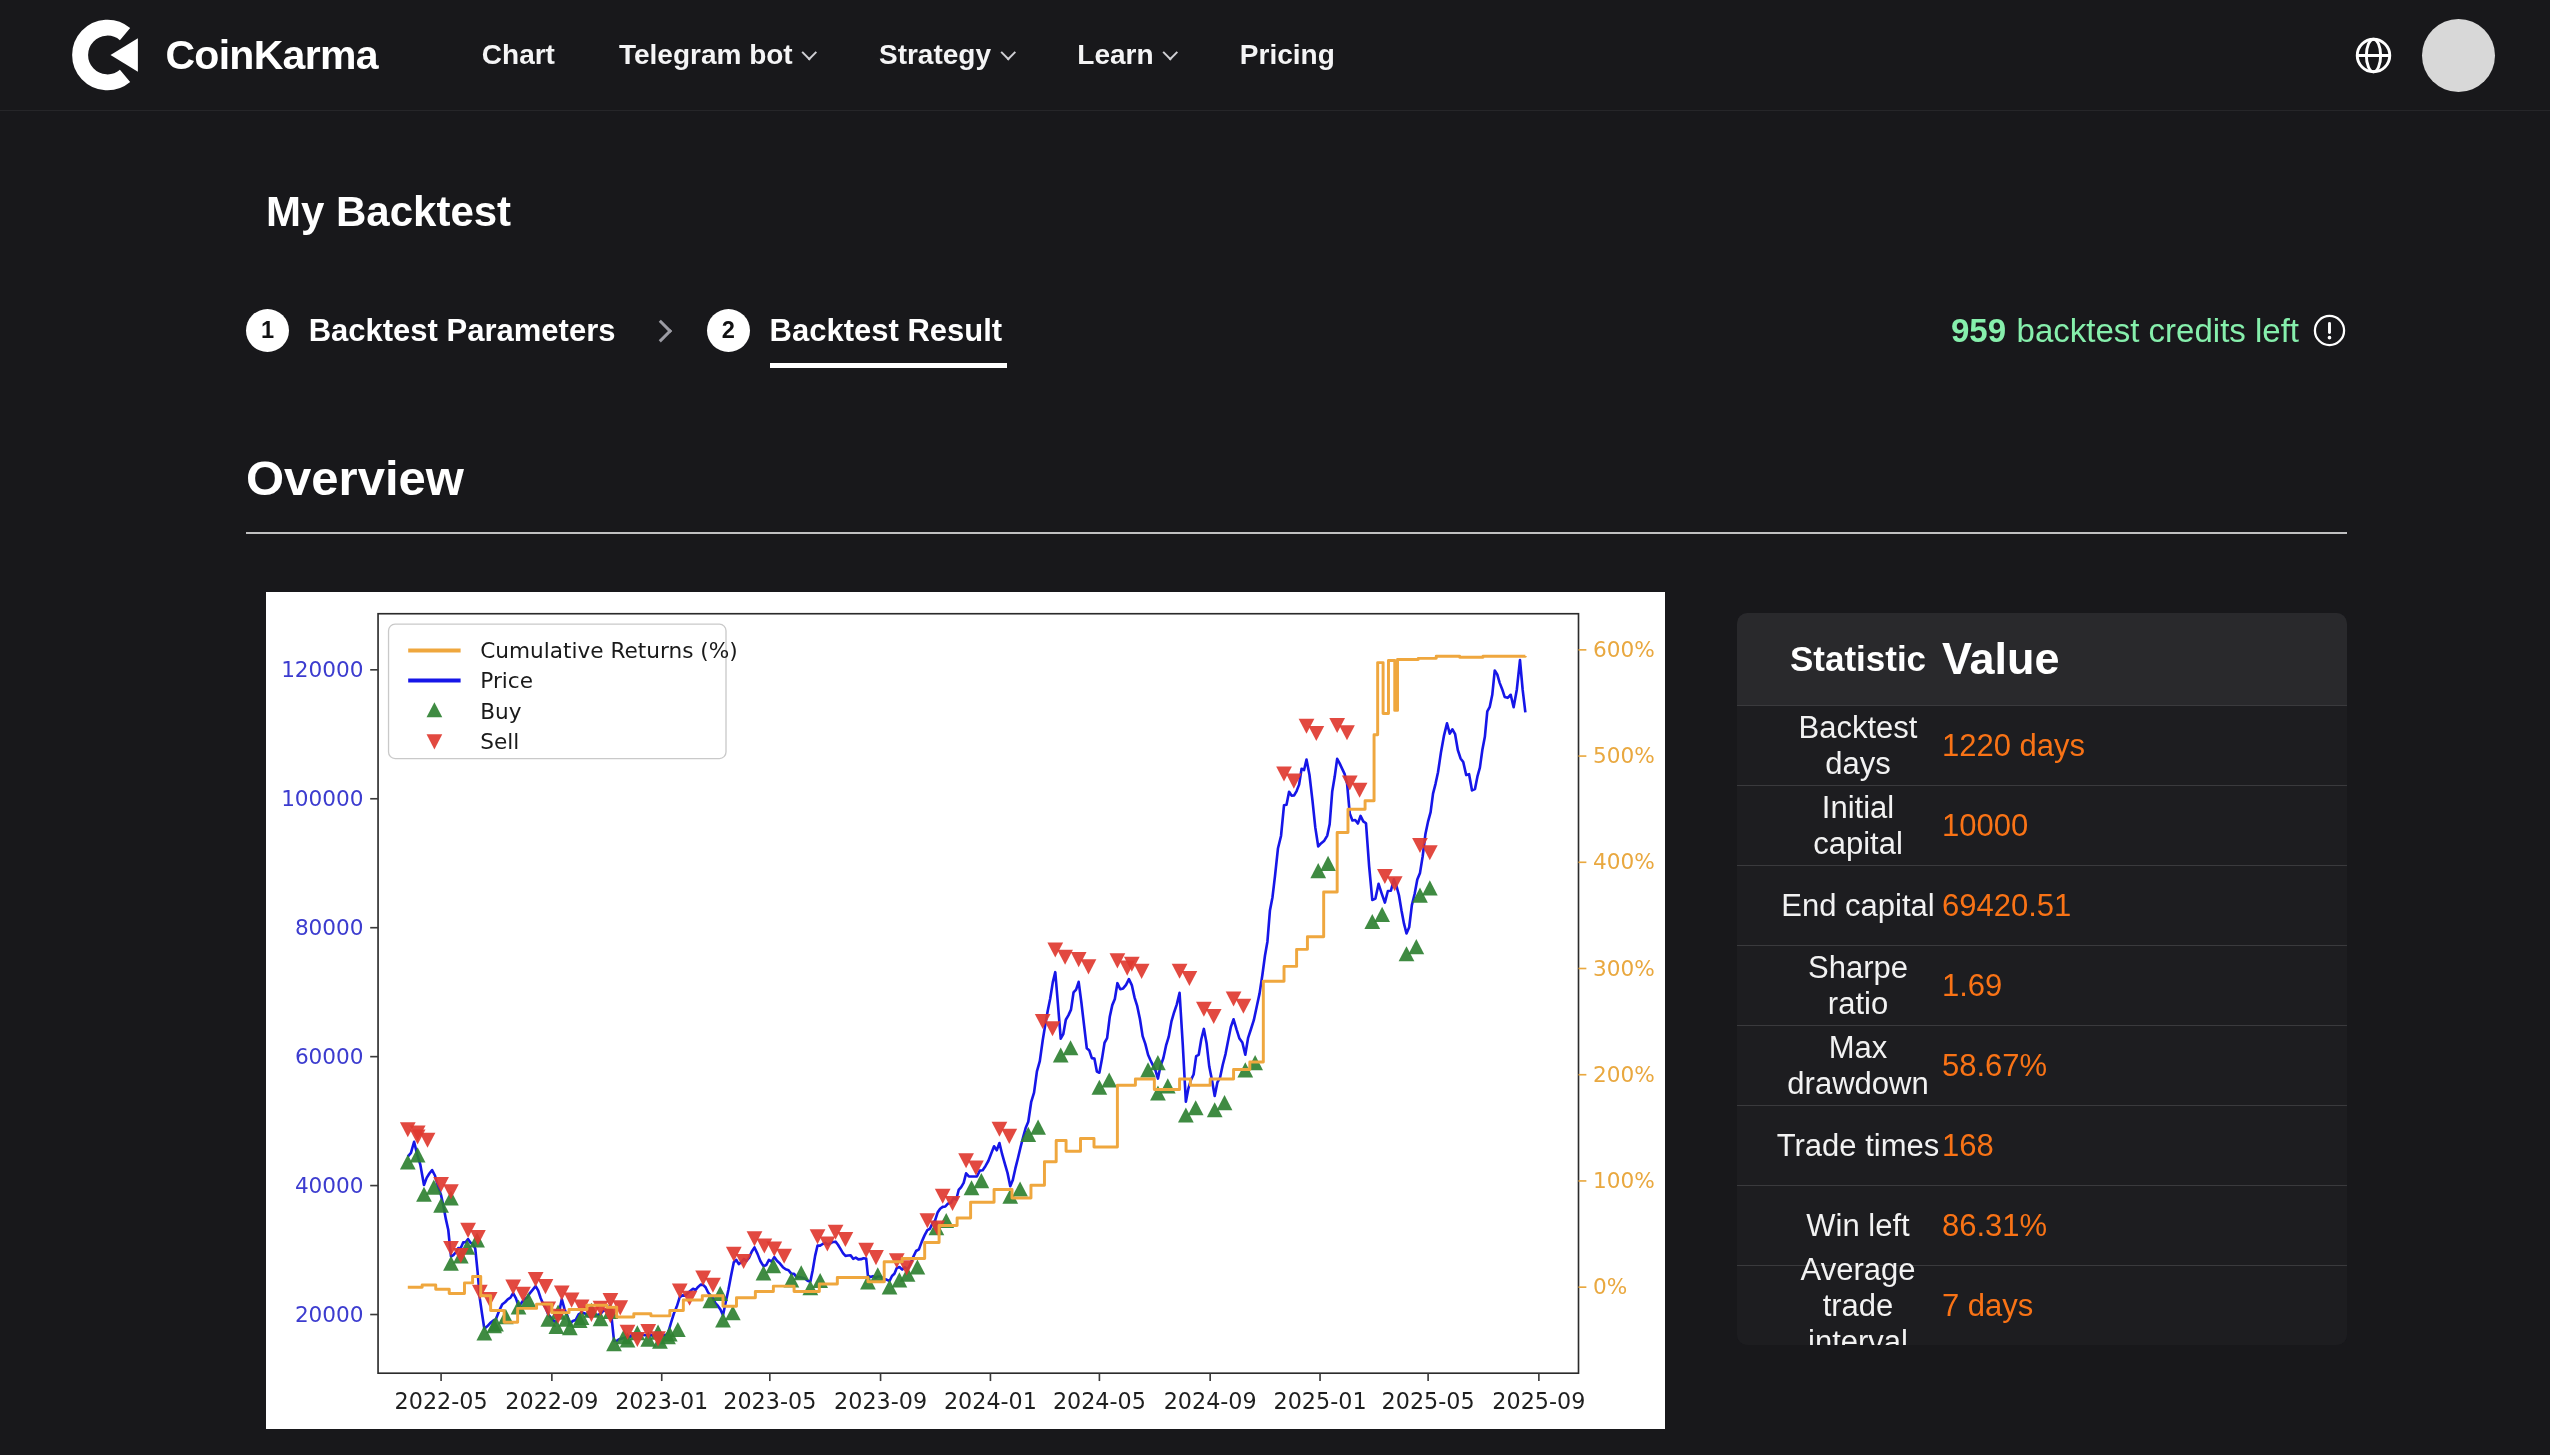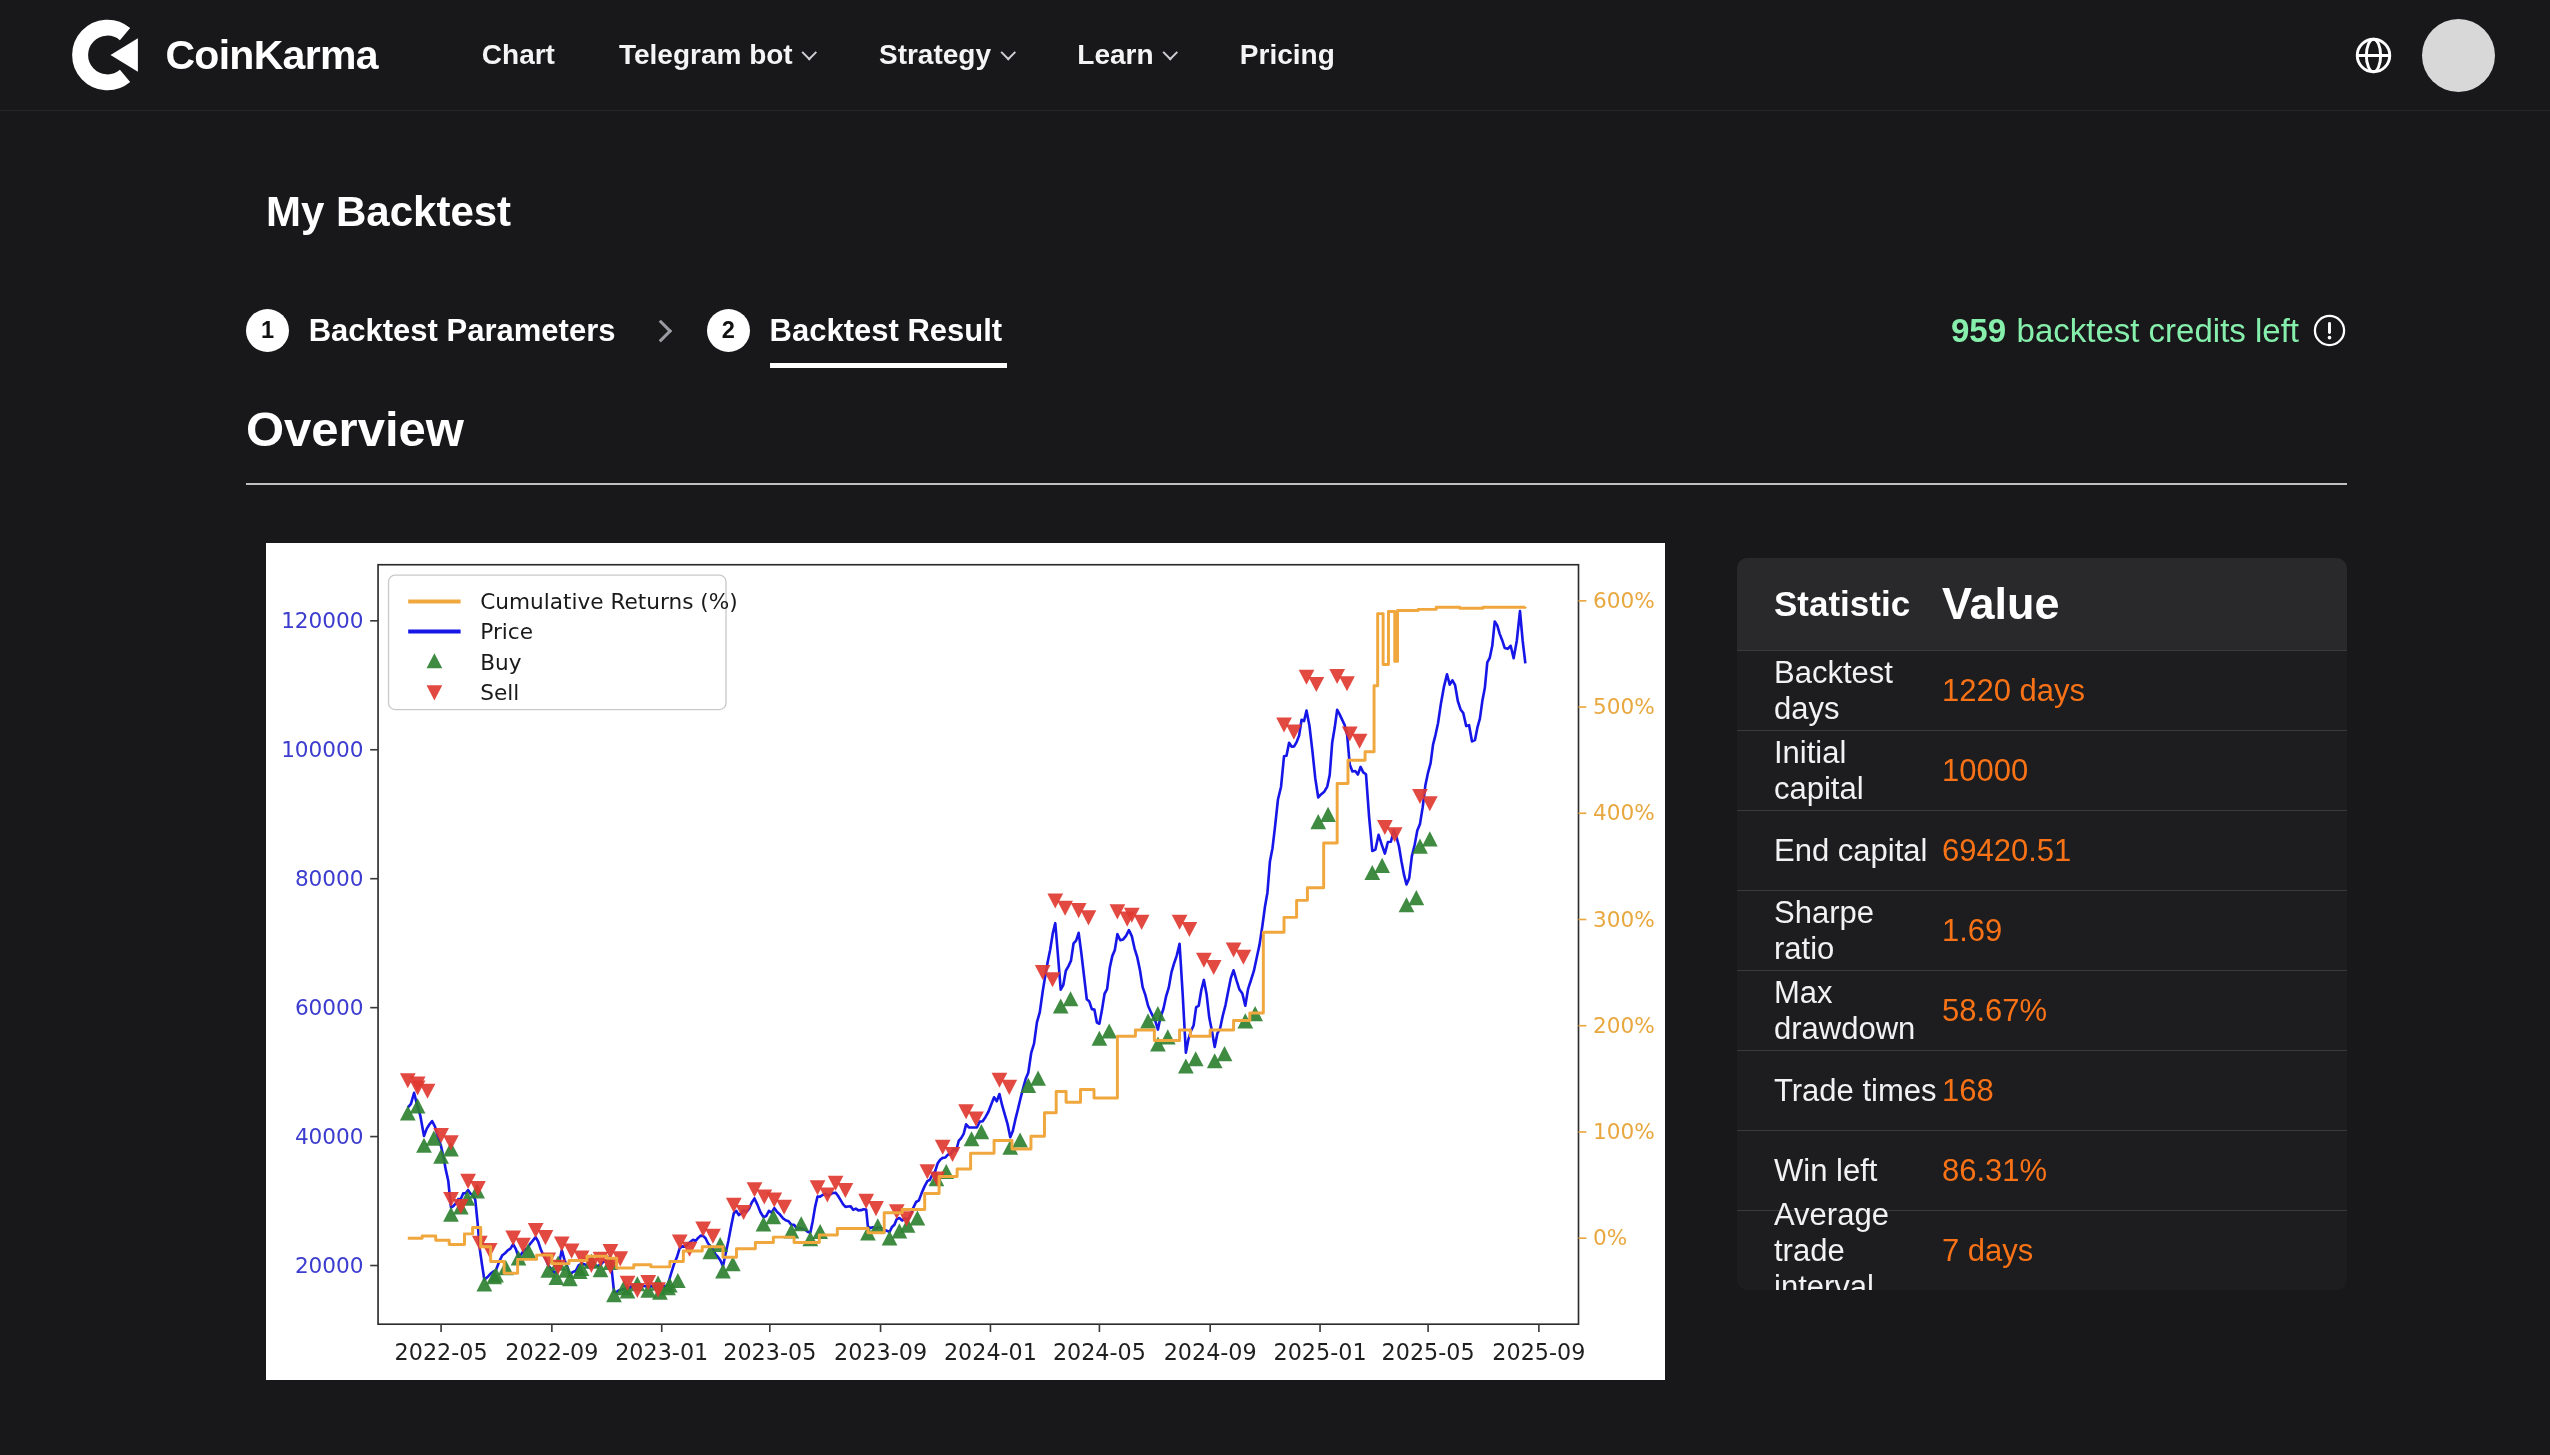--- a/index.html
+++ b/index.html
@@ -34,28 +34,28 @@
   .step-circle { width:43px; height:43px; border-radius:50%; background:#ffffff; color:#111113;
                  display:flex; align-items:center; justify-content:center; font-size:23.6px; font-weight:700; }
   .step-label { font-size:31px; font-weight:600; color:#ffffff; position:relative; }
   .step.active .step-label::after { content:''; position:absolute; left:0; right:-5.2px; bottom:-19.7px;
                  height:5.2px; background:#ffffff; }
   .step-sep { width:15.7px; height:15.7px; border-top:3.3px solid #9b9ba3; border-right:3.3px solid #9b9ba3;
                  transform:rotate(45deg); margin:0 3.9px; }
   .credits { margin-left:auto; display:flex; align-items:center; font-size:33px; color:#86efac; }
   .credits b { font-weight:700; margin-right:10.5px; }
   .credits .info { margin-left:13px; cursor:pointer; display:flex; }
-  .section-title { margin-top:49px; font-size:49px; font-weight:700; color:#ffffff; }
+  .section-title { margin-top:98px; font-size:49px; font-weight:700; color:#ffffff; }
   .divider { margin-top:26px; height:2px; background:#cfcfcf; opacity:.92; }
   
   .content-row { margin-top:58px; display:flex; align-items:flex-start; }
   .chart-card { width:1399px; height:837px; background:#ffffff; margin-left:19.7px; }
   .chart-card svg { display:block; width:1399px; height:837px; font-family:"DejaVu Sans", sans-serif; }
   
-  .stats-card { width:610px; margin-left:auto; margin-top:15px; border-radius:10.5px; overflow:hidden; background:#1d1d20; }
+  .stats-card { width:610px; margin-left:auto; margin-top:21px; border-radius:10.5px; overflow:hidden; background:#1d1d20;text-align:center; }
   .stats-header { display:flex; background:#29292c; height:92px; align-items:center; }
   .stats-header .col-stat { padding-left:37px; width:205px; font-size:35px; font-weight:700; color:#ffffff; }
   .stats-header .col-val { font-size:45px; font-weight:700; color:#ffffff; }
   .stats-row { display:flex; height:80px; align-items:center; border-top:1.3px solid #3a3a3d; background:#1d1d20; }
   .stats-row .cell-stat { padding-left:37px; width:205px; font-size:31px; color:#f2f2f2; }
   .stats-row .cell-val { font-size:31px; color:#f97316; }
 </style>
 </head>
 <body>
 

